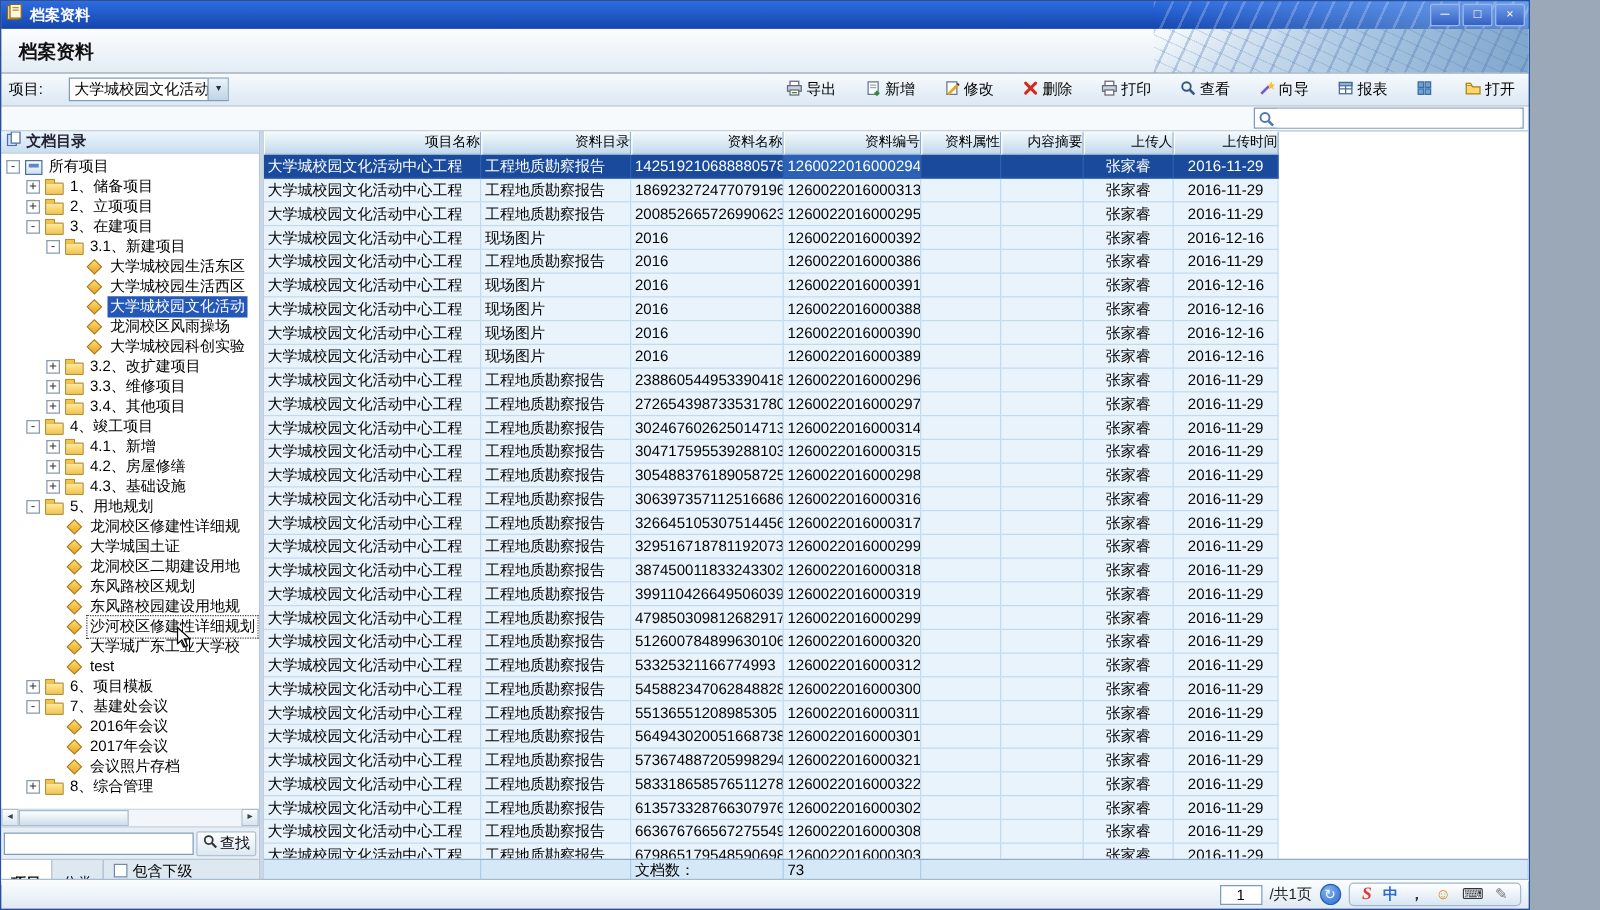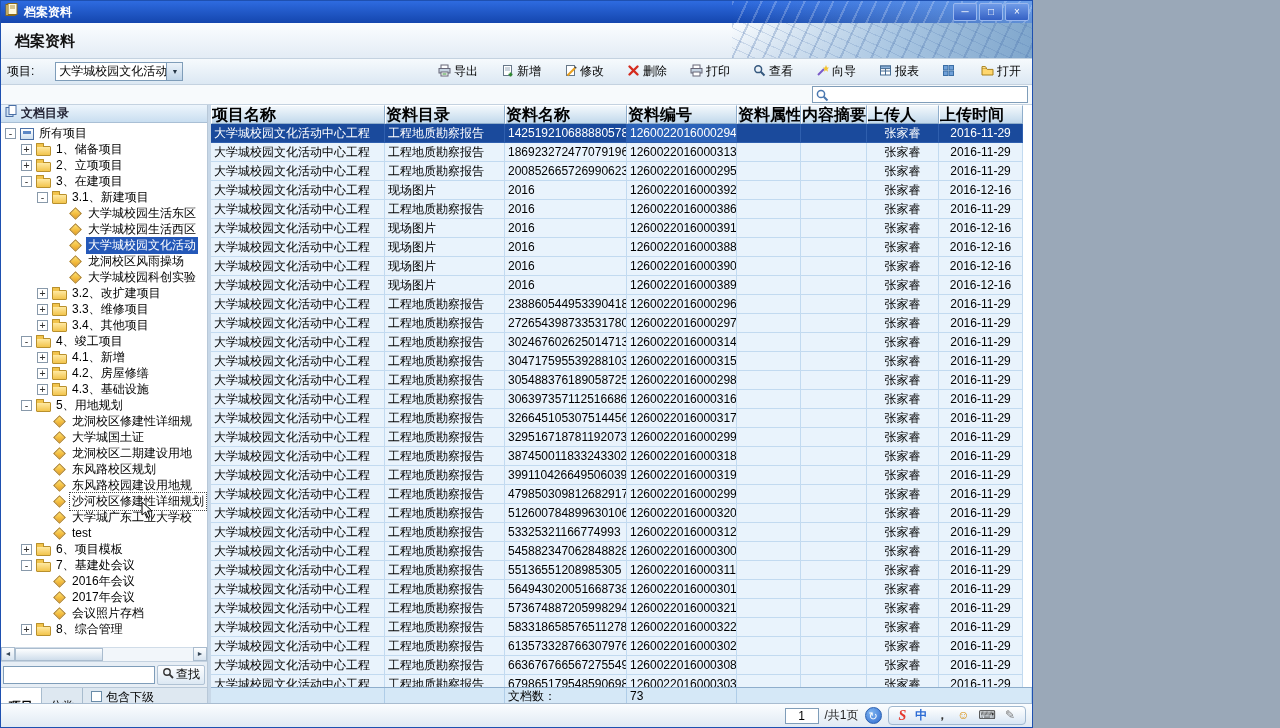--- a/index.html
+++ b/index.html
@@ -1,17 +1,17 @@
 <!DOCTYPE html>
 <html><head>
 <meta charset="utf-8">
 <style>
   html,body{margin:0;padding:0;background:#9AA8B8}
   *{box-sizing:border-box}
-  .window{position:relative;width:1033px;height:728px;overflow:hidden;background:#737373;
+  .window{position:relative;width:1224px;height:728px;overflow:hidden;background:#737373;
     font-family:"Liberation Sans",sans-serif;border:1px solid #1E50B0}
   
   .titlebar{position:absolute;left:0;top:0;width:100%;height:22px;
     background:linear-gradient(to bottom,#2E6BE0,#1446AE);display:flex;align-items:center;padding:0 4px;z-index:30}
   .title-art{position:absolute;right:0;top:0;width:300px;height:22px;pointer-events:none;
     background:repeating-linear-gradient(115deg,rgba(255,255,255,.22) 0 2px,transparent 2px 13px),
                linear-gradient(90deg,transparent,rgba(150,195,240,.6))}
   .app-title{color:#fff;font-size:12px;font-weight:bold;margin-left:5px}
   .winbtns{position:absolute;right:3px;top:2px;display:flex;gap:2px}
   .winbtn{width:24px;height:18px;border:1px solid #9AB8EE;border-radius:2px;
@@ -81,21 +81,21 @@
   .stab.active{background:#FFFFFF;font-weight:bold}
   .inc{display:flex;align-items:center;gap:4px;margin-left:8px}
   .cb{width:11px;height:11px;border:1px solid #6A8CA8;background:#fff}
   .inc-label{line-height:16px}
   
   .splitter{position:absolute;left:207px;top:104px;width:3px;height:600px;background:#C8D8E8}
   
   .tablearea{position:absolute;left:210px;top:104px;right:0;height:600px;background:#fff;overflow:hidden}
   .thead{display:flex;height:19px;width:812px;background:linear-gradient(#F6FAFD,#BFD7EB)}
   .th{border-right:1px solid #8FAECC;border-bottom:1px solid #8FAECC;border-top:1px solid #fff;border-left:1px solid #fff;
-    font-weight:bold;font-size:16px;text-align:left;line-height:17px;overflow:hidden;white-space:nowrap}
+    font-weight:normal;font-size:11px;text-align:right;line-height:17px;overflow:hidden;white-space:nowrap}
   .tbody{position:absolute;left:0;top:19px;bottom:18px;width:812px;overflow:hidden}
   .trow{display:flex;height:19px;background:#E9F3FC}
   .td{border-right:1px solid #C2DAF0;border-bottom:1px solid #C2DAF0;font-size:12px;line-height:18px;
     padding:0 3px;overflow:hidden;white-space:nowrap;color:#000}
   .c0,.th.i-0{width:174px}.c1,.th.i-1{width:120px}.c2,.th.i-2{width:122px}.c3,.th.i-3{width:110px}
   .c4,.th.i-4{width:64px}.c5,.th.i-5{width:66px}.c6,.th.i-6{width:72px}.c7,.th.i-7{width:84px}
   .c6,.c7{text-align:center}
   .trow.sel{background:#1A4A9C}
   .trow.sel .td{color:#fff;border-color:#2F5FAE}
   .trow.sel .c3{background:#2B62B8}

